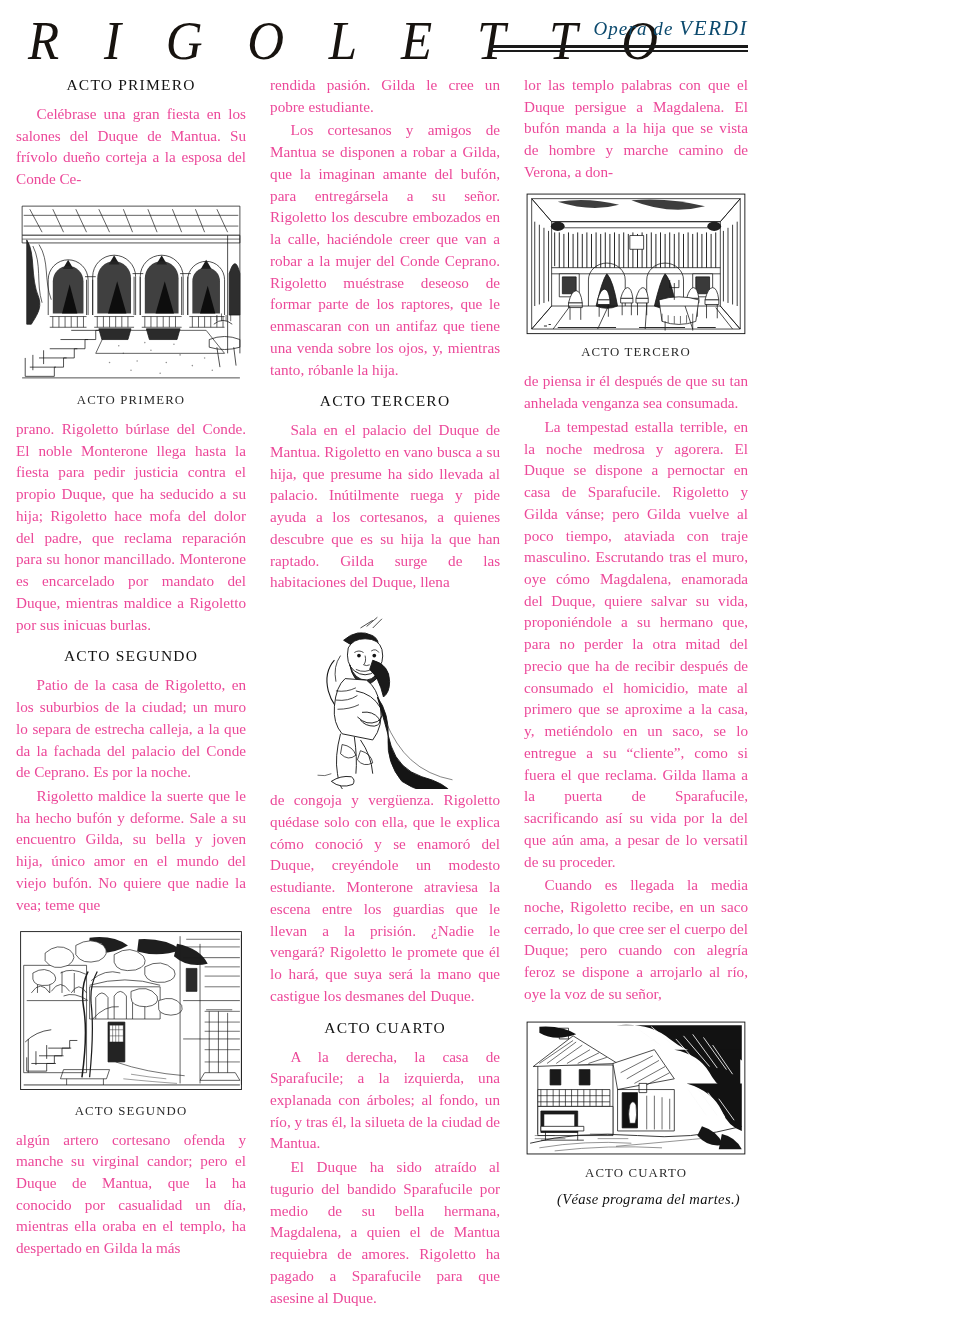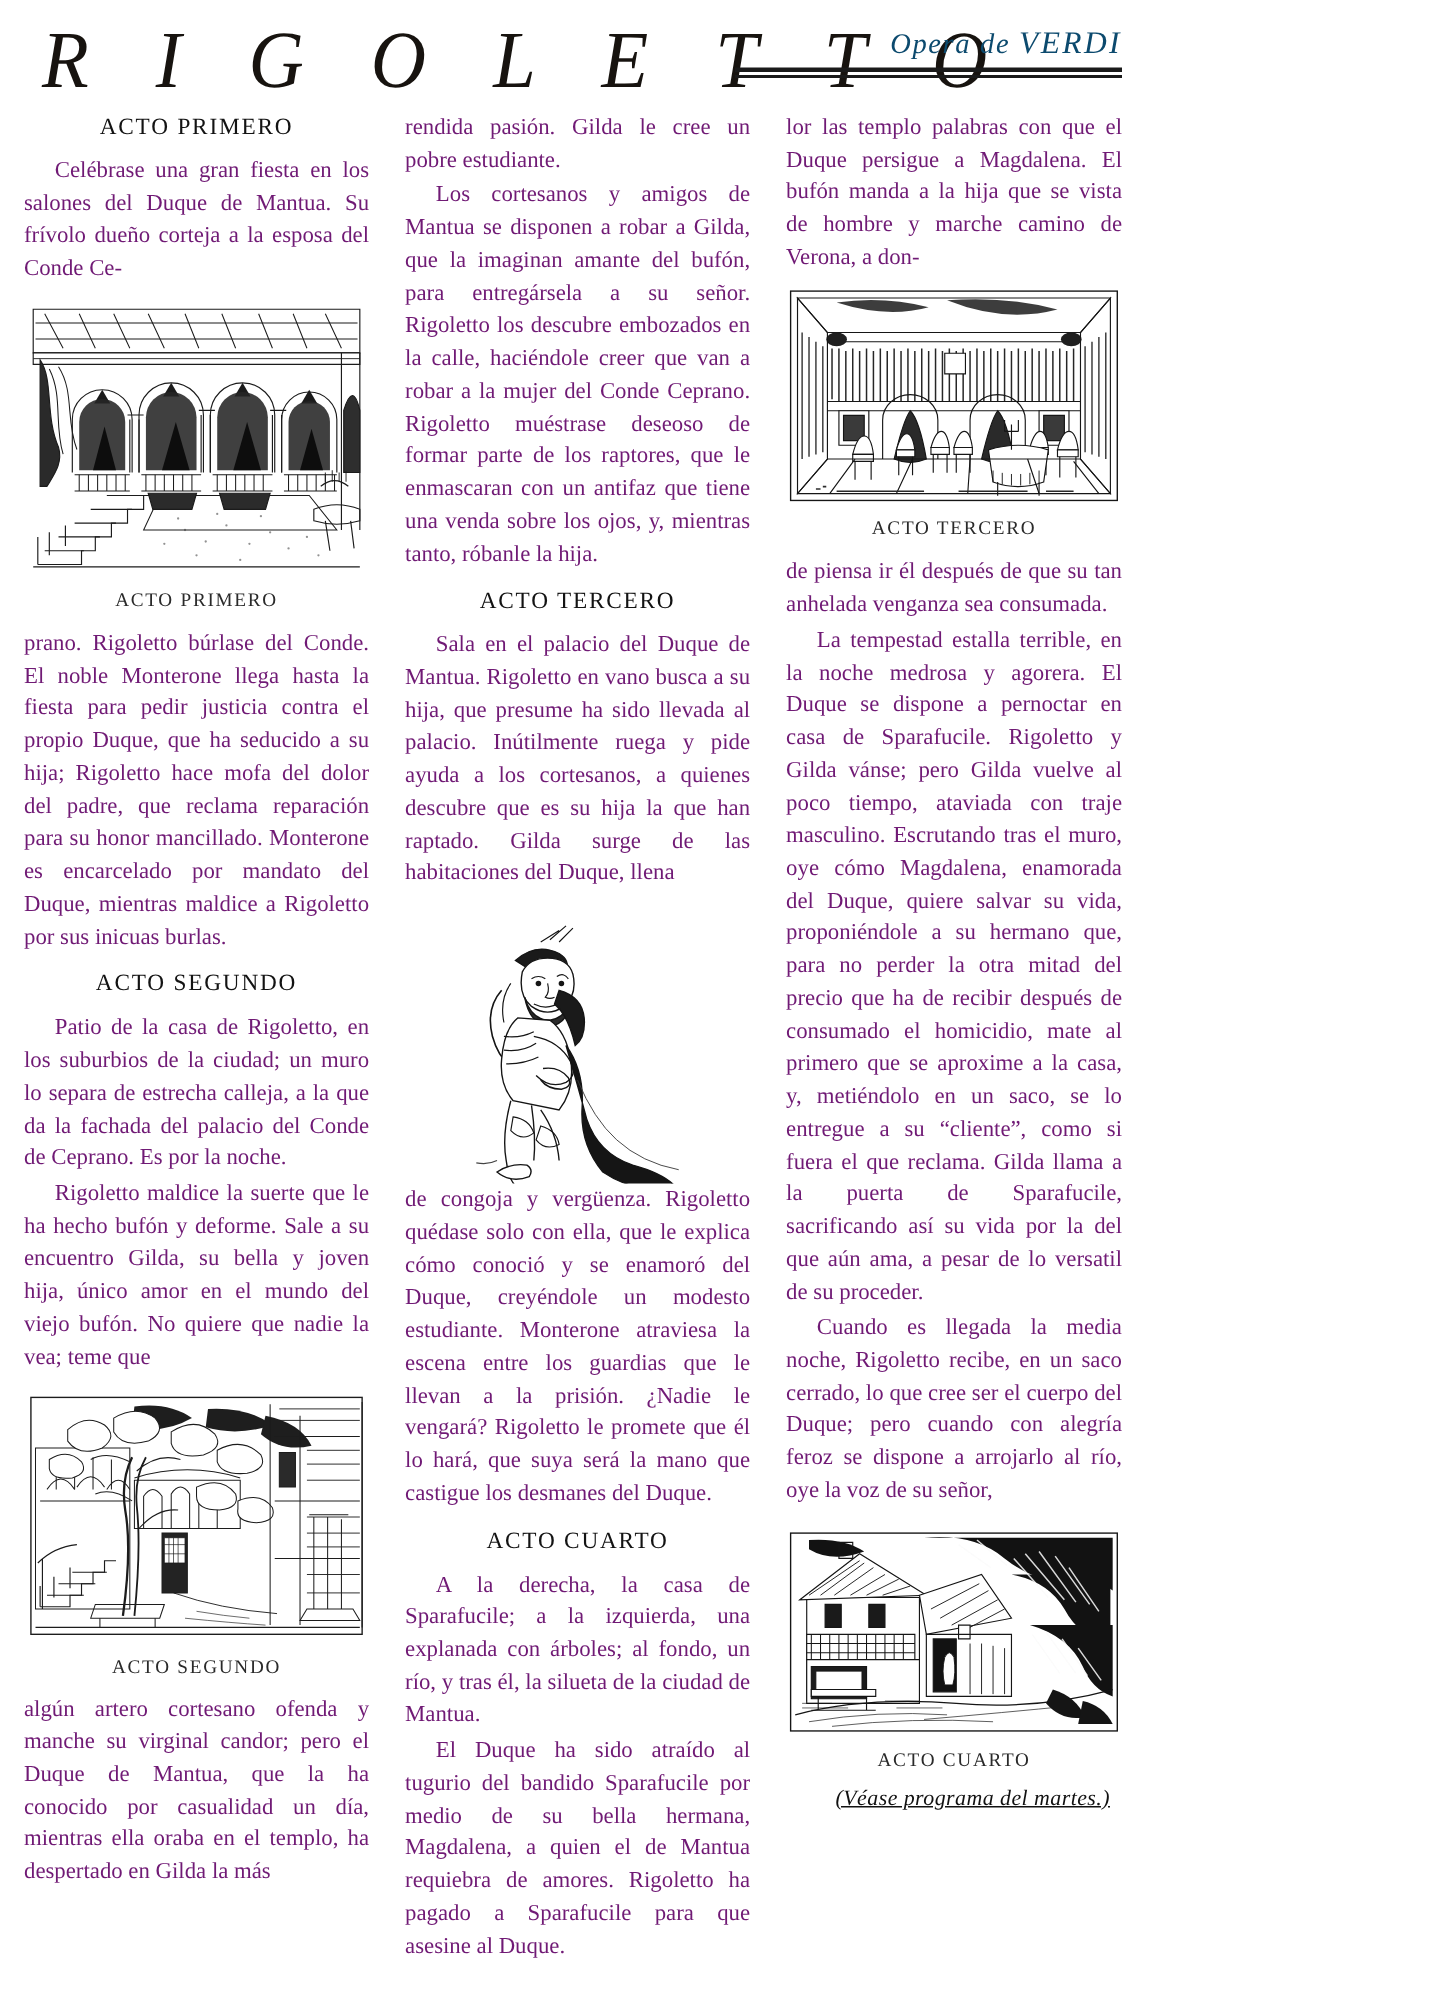--- a/index.html
+++ b/index.html
@@ -66,21 +66,21 @@
   .col{width:302px;}
   .col.c3{width:294px;}
 
   p{margin:0;}
   .body-txt{
     font-size:15.2px;
     line-height:1.43;
     text-align:justify;
     text-justify:inter-word;
     hyphens:manual;
-    color:#701a75;
+    color:#ec4899;
     font-family:"Liberation Serif","DejaVu Serif",serif;
   }
   .body-txt.indent{text-indent:1.35em;}
   .body-txt + .body-txt{margin-top:2px;}
 
   
   .act-heading{
     text-align:center;
     font-size:15.5px;
     letter-spacing:1.2px;
@@ -111,21 +111,20 @@
   .fig-4{margin:8px 0 0 0;}
   .fig-5{margin:14px 0 0 0;}
 
   .closing{
     text-align:right;
     font-style:italic;
     font-size:14.6px;
     margin-top:4px;
     padding-right:8px;
     letter-spacing:.3px;
-    text-decoration:underline;
   }
 </style>
 </head>
 <body>
 
 <div class="page">
 
   <div class="masthead">
     <div class="opera-title">R I G O L E T T O</div>
 

